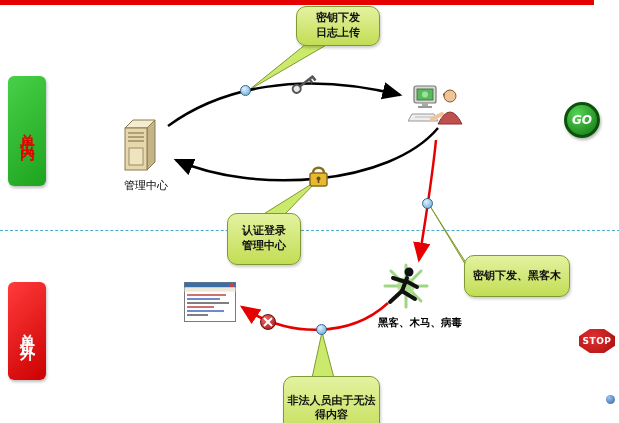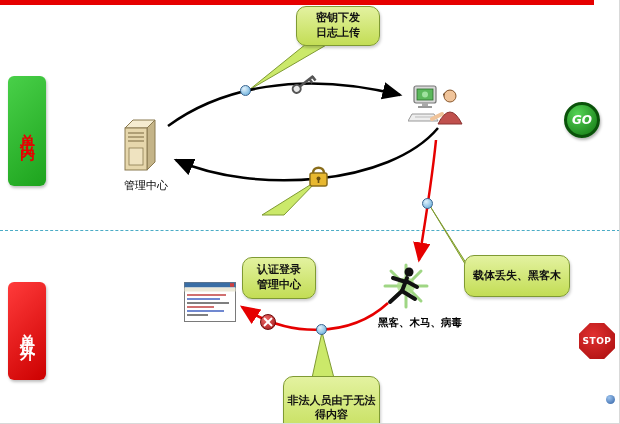--- a/index.html
+++ b/index.html
@@ -22,21 +22,21 @@
   #zone-outside { left:8px;  top:282px; width:38px; height:98px;
     background:linear-gradient(135deg,#ff3b3b,#cc0000); color:#ffffff; }
   .callout {
     background:linear-gradient(180deg,#e3f2a0,#c3dd55);
     border:1px solid #7f9a33; border-radius:10px;
     color:#111; font-size:11px; font-weight:bold; text-align:center;
     display:flex; flex-direction:column; justify-content:center;
     line-height:1.35; box-shadow:1px 2px 3px rgba(0,0,0,.2);
   }
   #callout-key-push    { left:296px; top:6px;   width:84px;  height:40px; }
-  #callout-auth-login  { left:242px; top:213px; width:74px;  height:42px;margin-top:44px; }
+  #callout-auth-login  { left:227px; top:213px; width:74px;  height:52px; }
   #callout-leak        { left:464px; top:255px; width:106px; height:42px; }
   #callout-illegal     { left:283px; top:376px; width:97px;  height:64px; line-height:1.3; }
   .node-label { font-size:11px; color:#000; text-align:center; }
   #label-mgmt   { left:110px; top:178px; width:72px; }
   #label-comp   { left:403px; top:137px; width:80px; }
   #label-hacker { left:370px; top:316px; width:100px; font-size:10.5px;font-weight:bold; }
   .dot {
     width:11px; height:11px; border-radius:50%;
     background:radial-gradient(circle at 35% 30%,#e2f2fc,#5aa7d8);
     border:1px solid #39648f;
@@ -50,21 +50,21 @@
     left:564px; top:102px; width:36px; height:36px; border-radius:50%;
     background:radial-gradient(circle at 35% 30%,#55d455,#107510);
     border:3px solid #0a520a; color:#fff; font-weight:bold; font-style:italic;
     font-size:12px; display:flex; align-items:center; justify-content:center;
     box-shadow:1px 2px 3px rgba(0,0,0,.3);
   }
   .octagon { clip-path:polygon(30% 0%,70% 0%,100% 30%,100% 70%,70% 100%,30% 100%,0% 70%,0% 30%); }
   #stop-sign { left:577px; top:321px; width:40px; height:40px; background:#ffffff;
     display:flex; align-items:center; justify-content:center;
   }
-  #stop-inner { width:36px; height:36px; background:radial-gradient(circle at 40% 35%,#e03030,#a80d0d);
+  #stop-inner { width:36px; height:24px; background:radial-gradient(circle at 40% 35%,#e03030,#a80d0d);
     color:#fff; font-weight:bold; font-size:9px; letter-spacing:.5px;
     display:flex; align-items:center; justify-content:center;
   }
   #prohibit { left:260px; top:314px; width:16px; height:16px; border-radius:50%;
     background:radial-gradient(circle at 35% 30%,#ef6a6a,#9c1313);
     border:1px solid #6e0b0b; display:flex; align-items:center; justify-content:center; }
   svg.layer { position:absolute; left:0; top:0; pointer-events:none; }
 </style>
 </head>
 <body>
@@ -198,21 +198,21 @@
 
   <div id="callout-key-push" class="abs callout">
     <div>密钥下发</div>
     <div>日志上传</div>
   </div>
   <div id="callout-auth-login" class="abs callout">
     <div>认证登录</div>
     <div>管理中心</div>
   </div>
   <div id="callout-leak" class="abs callout">
-    <div>载体丢失、黑客木</div>
+    <div>密钥下发、黑客木</div>
   </div>
   <div id="callout-illegal" class="abs callout">
     <div>非法人员由于无法</div>
     <div>得内容</div>
   </div>
 
   <div id="go-sign" class="abs">
     <span>GO</span>
   </div>
   <div id="stop-sign" class="abs octagon">

